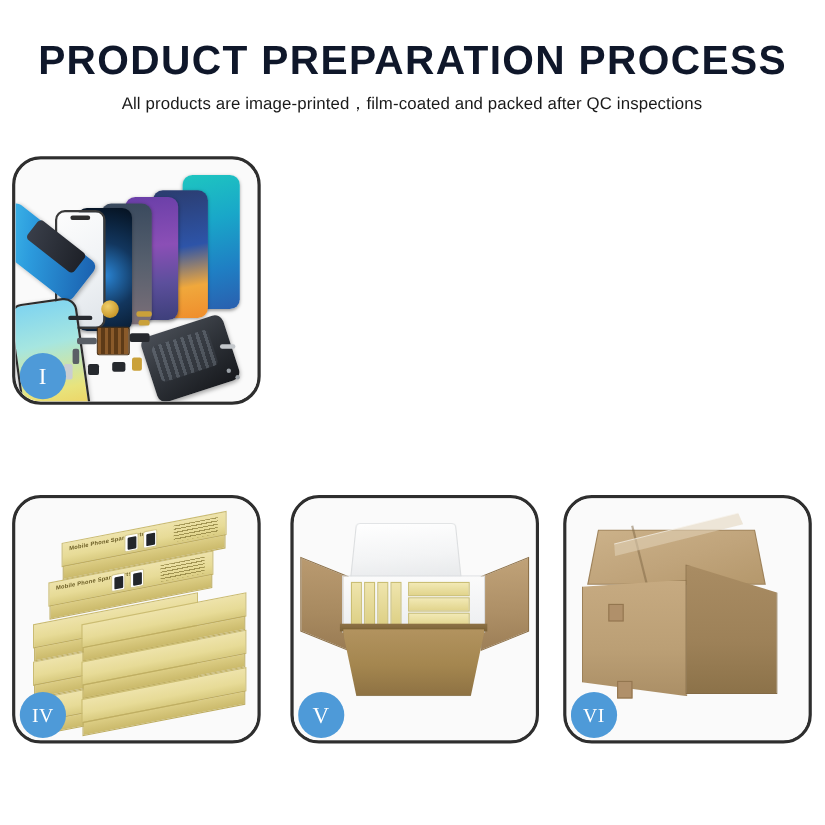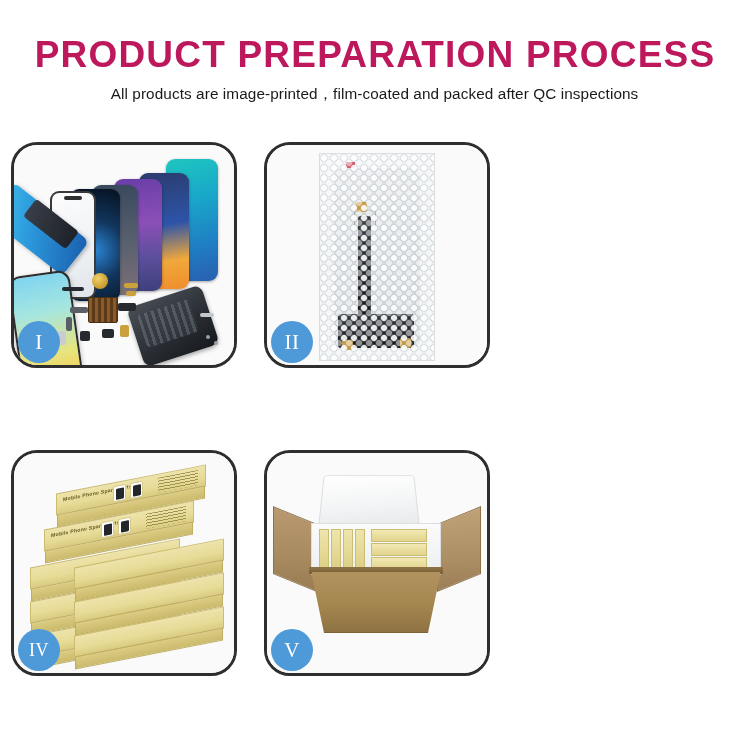--- a/index.html
+++ b/index.html
@@ -22,21 +22,21 @@
     width: 750px;
     height: 130px;
     text-align: center;
   }
   #page-title {
     position: absolute;
     top: 34px; left: 0; width: 750px;
     font-size: 37px;
     letter-spacing: 1.2px;
     font-weight: 700;
-    color: #be185d;
+    color: #0f172a;
     font-family: "Liberation Sans", sans-serif;
     white-space: nowrap;
   }
   #page-subtitle {
     position: absolute;
     top: 84px; left: 0; width: 749px;
     font-size: 15.3px;
     letter-spacing: 0.1px;
     color: #1a1a1a;
     font-family: "Liberation Sans", sans-serif;
@@ -460,37 +460,20 @@
       <span class="part dark" style="left:88px;top:184px;width:12px;height:9px;"></span>
       <span class="part" style="left:44px;top:186px;width:8px;height:14px;background:#c9cdd2;"></span>
       <span class="part gold" style="left:106px;top:180px;width:9px;height:12px;"></span>
       <span class="part" style="left:186px;top:168px;width:14px;height:4px;background:#c4c8cc;"></span>
       <span class="part" style="left:192px;top:190px;width:4px;height:4px;border-radius:50%;background:#9aa0a6;"></span>
       <span class="part" style="left:200px;top:196px;width:4px;height:4px;border-radius:50%;background:#9aa0a6;"></span>
     </div>
     <div class="badge">I</div>
   </div>
 
-  <div class="panel p2">
-    <div class="stage">
-      <div class="bag">
-        <span class="screen-inner"></span>
-        <span class="redtab"></span>
-        <span class="flexpad"></span>
-        <span class="flexgold" style="left:36px;top:48px;"></span>
-        <span class="flexcable"></span>
-        <span class="connbar"></span>
-        <span class="flexgold" style="left:22px;top:186px;"></span>
-        <span class="flexgold" style="left:80px;top:184px;"></span>
-        <span class="bubbles"></span>
-        <span class="bubbles offset"></span>
-      </div>
-    </div>
-    <div class="badge">II</div>
-  </div>
 
 
   <div class="panel p4">
     <div class="stage">
       <div class="stack">
 
         <div class="sbox" style="left:40px;top:4px;">
           <span class="sbox-label">Mobile Phone Spare Parts</span>
           <span class="sbox-img" style="left:56px;">
               <i></i>
@@ -551,14 +534,26 @@
       <span class="v-ybox flat" style="left:104px;top:76px;"></span>
       <span class="v-ybox flat" style="left:104px;top:90px;"></span>
       <span class="v-ybox flat" style="left:104px;top:104px;"></span>
 
       <div class="v-rim"></div>
       <div class="v-body"></div>
     </div>
     <div class="badge">V</div>
   </div>
 
+  <div class="panel p6">
+    <div class="stage">
+      <div class="c-top"></div>
+      <div class="c-seam"></div>
+      <div class="c-tape"></div>
+      <div class="c-front"></div>
+      <div class="c-side"></div>
+      <span class="c-tab" style="left:38px;top:96px;"></span>
+      <span class="c-tab" style="left:46px;top:166px;"></span>
+    </div>
+    <div class="badge wide">VI</div>
+  </div>
 
 </div>
 
 </body></html>

